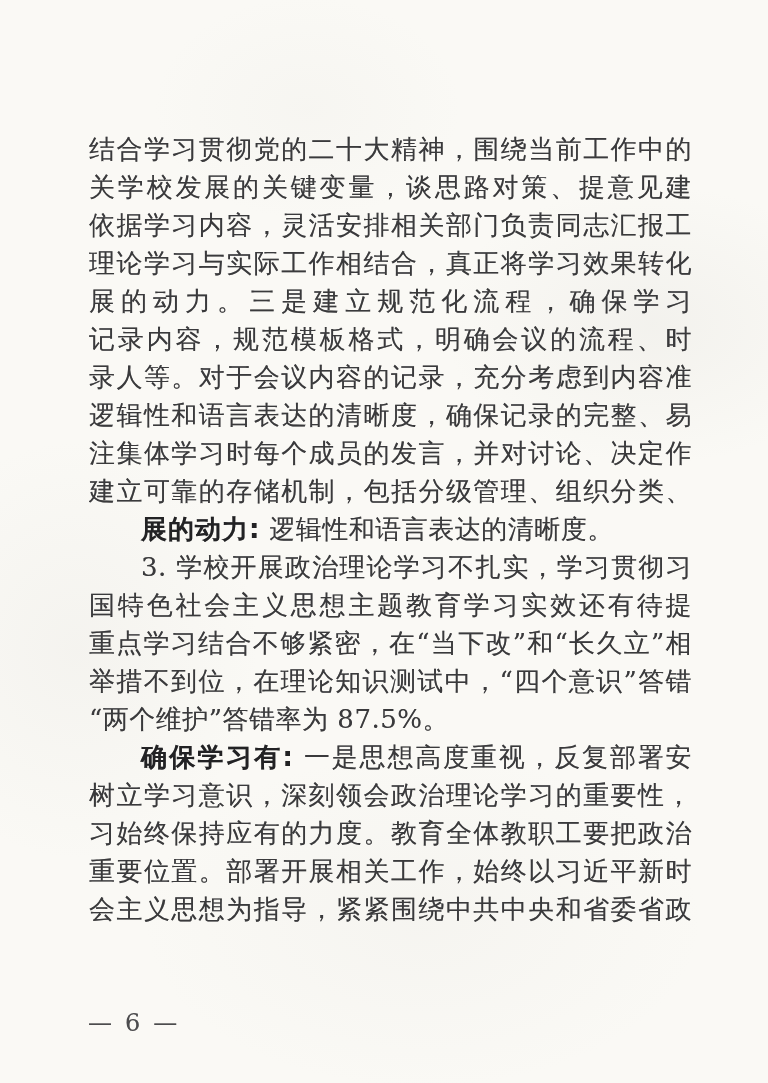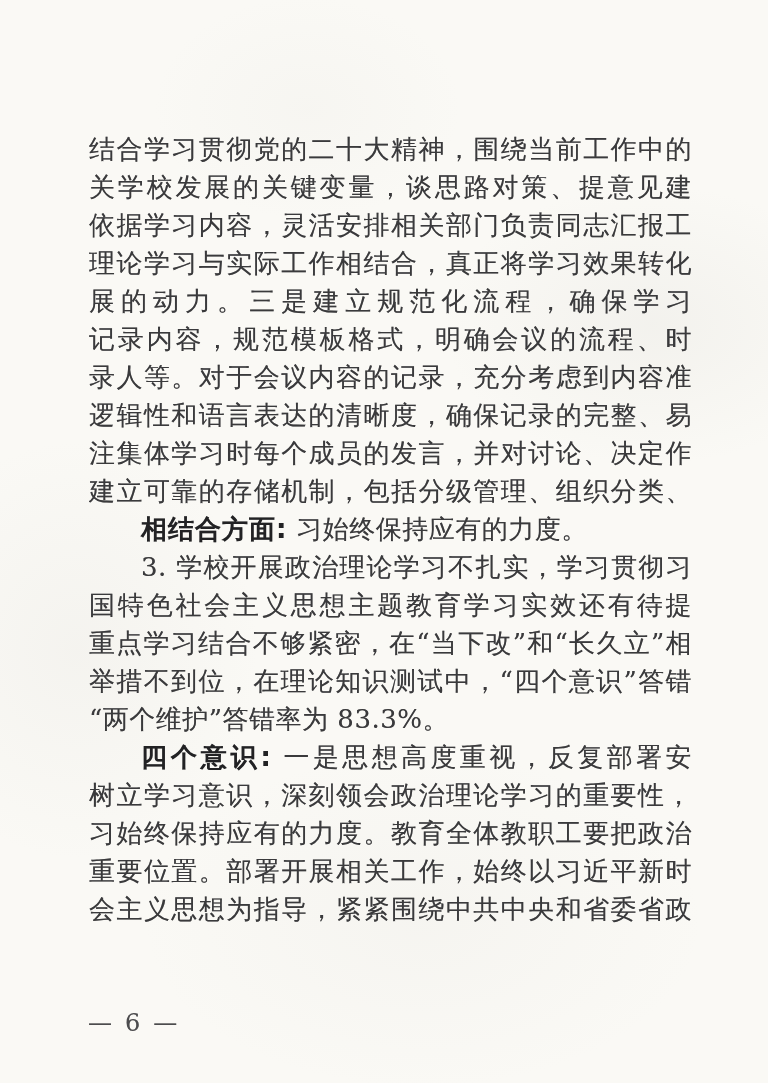--- a/index.html
+++ b/index.html
@@ -74,29 +74,29 @@
     <div class="line">关学校发展的关键变量，谈思路对策、提意见建议、找发展出路。</div>
     <div class="line">依据学习内容，灵活安排相关部门负责同志汇报工作情况，坚持</div>
     <div class="line">理论学习与实际工作相结合，真正将学习效果转化成促进学校发</div>
     <div class="line">展的动力。三是建立规范化流程，确保学习有“记”可循。规范</div>
     <div class="line">记录内容，规范模板格式，明确会议的流程、时间、主持人和记</div>
     <div class="line">录人等。对于会议内容的记录，充分考虑到内容准确性、完整性、</div>
     <div class="line">逻辑性和语言表达的清晰度，确保记录的完整、易读、易懂，关</div>
     <div class="line">注集体学习时每个成员的发言，并对讨论、决定作出整理和归纳。</div>
     <div class="line">建立可靠的存储机制，包括分级管理、组织分类、公开可见等，</div>
     <div class="line indent end">
-      <span class="bold-label">相结合方面:</span><span> 习始终保持应有的力度。</span>
+      <span class="bold-label">展的动力:</span><span> 逻辑性和语言表达的清晰度。</span>
     </div>
     <div class="line indent">3. 学校开展政治理论学习不扎实，学习贯彻习近平新时代中</div>
     <div class="line">国特色社会主义思想主题教育学习实效还有待提高，全面学习和</div>
     <div class="line">重点学习结合不够紧密，在“当下改”和“长久立”相结合方面</div>
     <div class="line">举措不到位，在理论知识测试中，“四个意识”答错率为 86.7%,</div>
-    <div class="line end">“两个维护”答错率为 83.3%。</div>
+    <div class="line end">“两个维护”答错率为 87.5%。</div>
     <div class="line indent">
-      <span class="bold-label">四个意识:</span><span> 一是思想高度重视，反复部署安排。在全校牢固</span>
+      <span class="bold-label">确保学习有:</span><span> 一是思想高度重视，反复部署安排。在全校牢固</span>
     </div>
     <div class="line">树立学习意识，深刻领会政治理论学习的重要性，使政治理论学</div>
     <div class="line">习始终保持应有的力度。教育全体教职工要把政治思想学习放在</div>
     <div class="line">重要位置。部署开展相关工作，始终以习近平新时代中国特色社</div>
     <div class="line">会主义思想为指导，紧紧围绕中共中央和省委省政府重大决策部</div>
   </div>
 
   <div class="footer">
     <span>—</span>
     <span>6</span>

